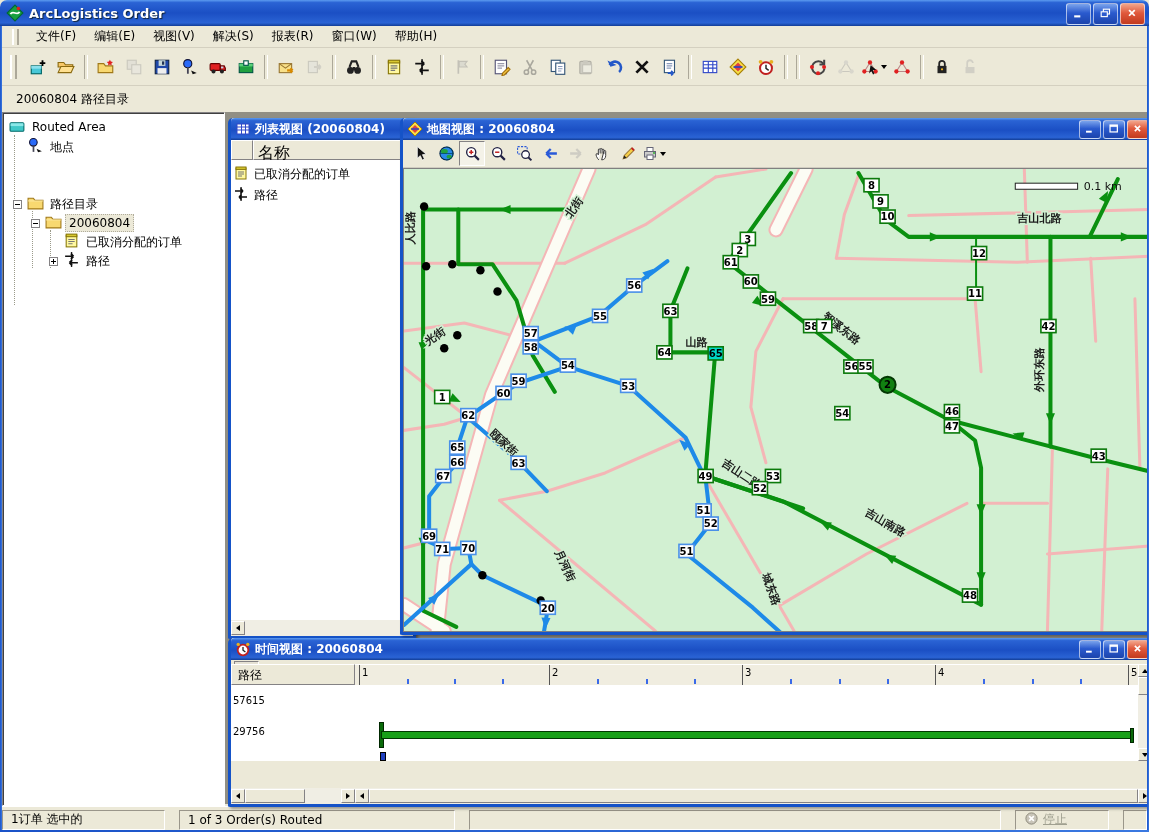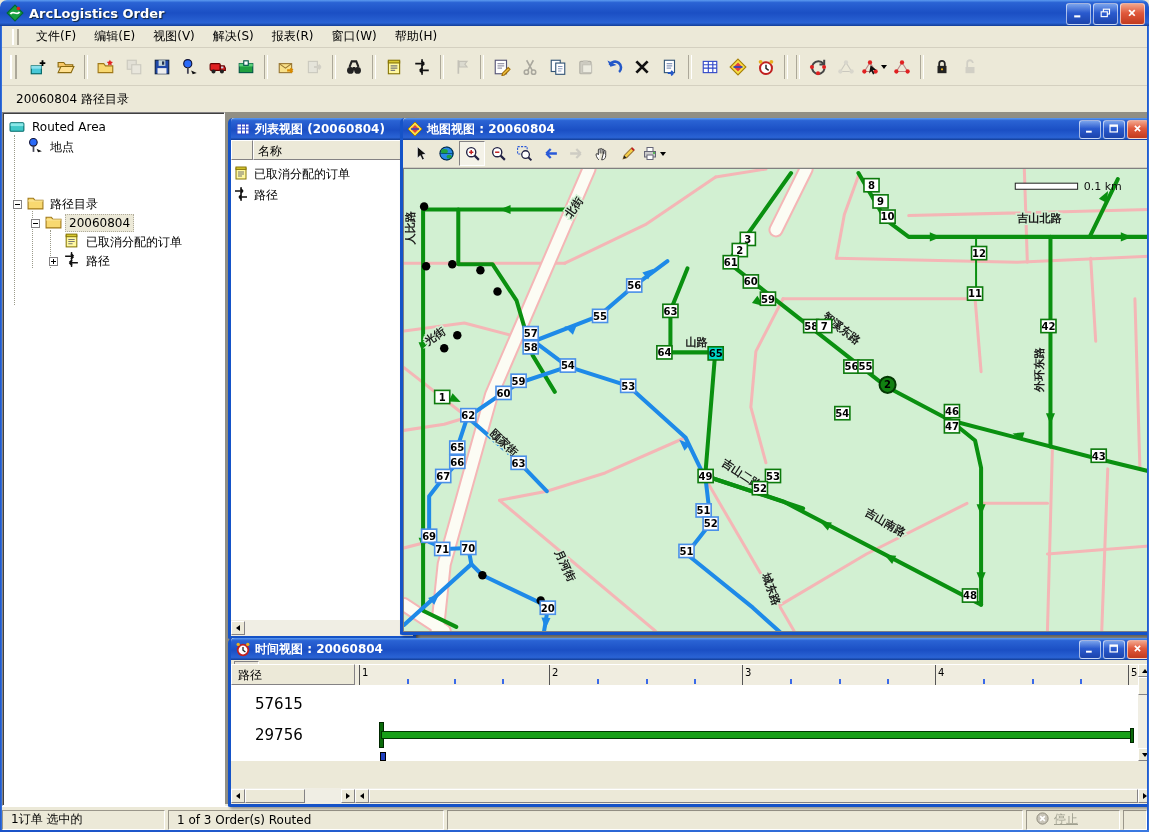--- a/index.html
+++ b/index.html
@@ -47,21 +47,21 @@
   .wtitle{height:22px;border-radius:4px 4px 0 0;background:linear-gradient(180deg,#5c9bf0 0%,#2a63d4 12%,#1b4fc4 55%,#2a63d4 88%,#123d96 100%);
     display:flex;align-items:center;color:#fff;font-weight:bold;font-size:12px;position:relative;}
   .wtitle .wicon{width:16px;height:16px;margin:0 4px 0 4px;}
   .wtitle .wicon svg{width:16px;height:16px;}
   .wtitle .wbtns{position:absolute;right:3px;top:2px;display:flex;gap:2px;}
   .wtitle .wbtn{width:20px;height:17px;}
   .wtitle .wbtn svg{width:13px;height:13px;}
   
   #listwin{left:228px;top:118px;width:182px;height:518px;z-index:5;}
   .lv-head{display:flex;height:20px;background:#ece9d8;}
-  .lv-h{border:1px solid;border-color:#fff #848284 #848284 #fff;background:#ece9d8;box-sizing:border-box;padding:2px 4px;font-size:12px;}
+  .lv-h{border:1px solid;border-color:#fff #848284 #848284 #fff;background:#ece9d8;box-sizing:border-box;padding:2px 4px;font-size:16px;}
   .lv-body{position:absolute;left:0;top:42px;right:0;bottom:16px;background:#fff;}
   .lrow{position:absolute;left:2px;height:20px;display:flex;align-items:center;white-space:nowrap;}
   .lrow svg{width:16px;height:16px;margin-right:5px;}
   
   .sbh{position:absolute;height:16px;background:#f0eee4;display:flex;align-items:center;}
   .sbv{position:absolute;width:14px;background:#f0eee4;}
   .sbtn{width:14px;height:14px;background:#ece9d8;border:1px solid;border-color:#fff #848284 #848284 #fff;display:flex;align-items:center;justify-content:center;box-sizing:border-box;}
   .sbv .sbtn{width:14px;height:13px;}
   .thumb{background:#ece9d8;border:1px solid;border-color:#fff #848284 #848284 #fff;box-sizing:border-box;}
   .arr{width:0;height:0;}
@@ -86,26 +86,26 @@
   .ttool{width:23px;height:22px;display:flex;align-items:center;justify-content:center;border:1px solid transparent;}
   .ttool.pressed{border:1px solid;border-color:#848284 #fff #fff #848284;background:#e6e2d4;}
   .ttool svg{width:16px;height:16px;}
   .thead{position:absolute;left:0;top:26px;height:21px;width:100%;background:#ece9d8;}
   .thcell{position:absolute;left:0;top:0;width:124px;height:21px;border:1px solid;border-color:#fff #848284 #848284 #fff;box-sizing:border-box;padding:2px 6px;background:#ece9d8;}
   .ruler{position:absolute;left:124px;top:0;right:0;height:21px;border-top:1px solid #fff;border-bottom:1px solid #848284;background:#f0ede0;overflow:hidden;}
   .tickM{position:absolute;top:0;width:1px;height:21px;background:#555;}
   .tickL{position:absolute;top:2px;font-size:10px;}
   .tickm{position:absolute;bottom:2px;width:2px;height:5px;background:#3a6ae8;}
   .trows{position:absolute;left:0;top:47px;right:0;height:76px;background:#fff;overflow:hidden;}
-  .trlabel{position:absolute;left:24px;font-size:15px;}
+  .trlabel{position:absolute;left:2px;font-size:10px;}
   .gbar{position:absolute;height:8px;background:#18a018;border:1px solid #003800;box-sizing:border-box;}
   .gcap{position:absolute;background:#0a6a0a;border:1px solid #002800;box-sizing:border-box;}
   .btick{position:absolute;background:#2040c0;border:1px solid #000;box-sizing:border-box;}
   
-  .status{position:absolute;left:0;top:806px;width:1149px;height:26px;background:#ece9d8;border-top:1px solid #fff;display:flex;align-items:center;gap:3px;padding:0 2px;box-sizing:border-box;}
+  .status{position:absolute;left:0;top:806px;width:1149px;height:26px;background:#ece9d8;border-top:1px solid #fff;display:flex;align-items:center;gap:14px;padding:0 2px;box-sizing:border-box;}
   .spanel{height:20px;border:1px solid;border-color:#9a968a #fff #fff #9a968a;display:flex;align-items:center;padding:0 8px;box-sizing:border-box;}
   .spanel.gray{color:#a0a090;text-decoration:underline;}
   .spanel svg{width:15px;height:15px;margin-right:4px;}
 </style>
 </head>
 <body>
 
 <div id="app">
 
   <div class="titlebar">

